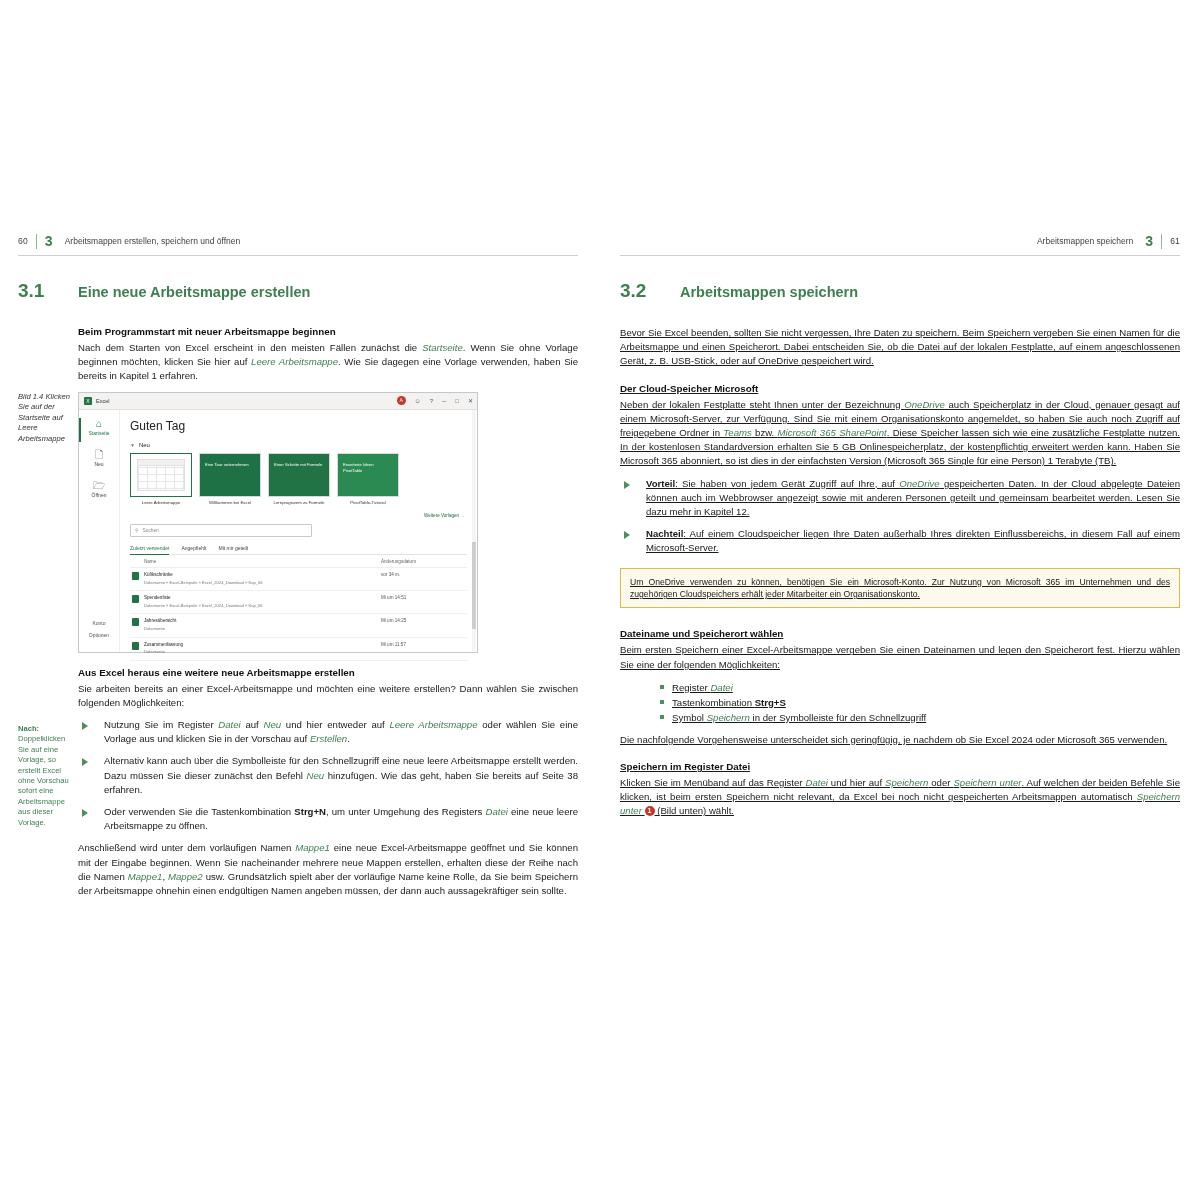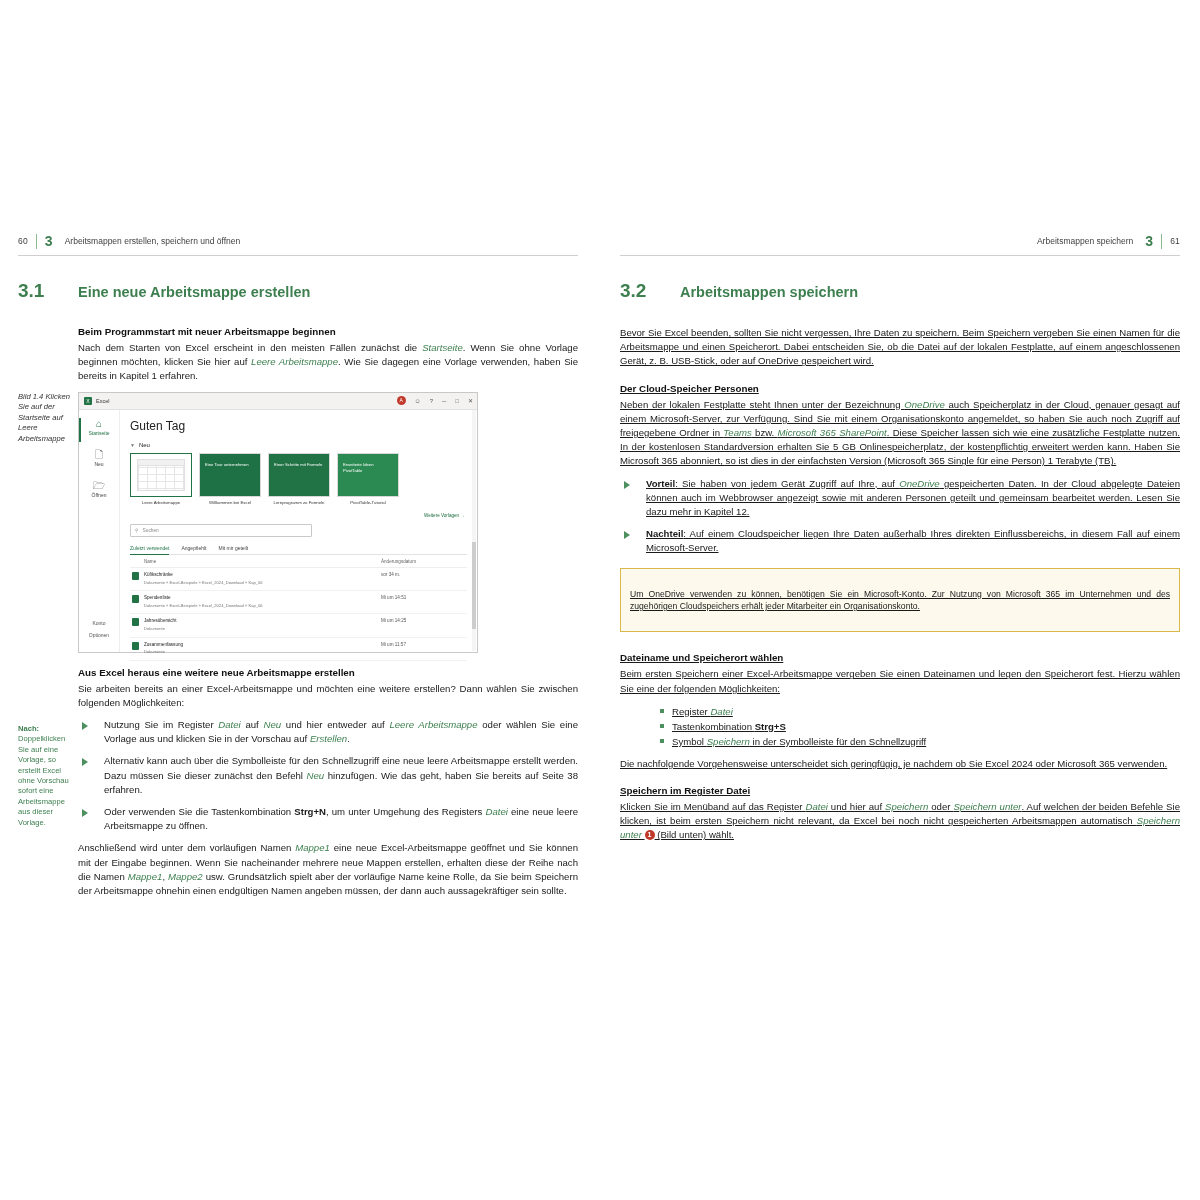--- a/index.html
+++ b/index.html
@@ -163,21 +163,21 @@
   .marginal.tip {
     font-style: normal;
     color: #3d7f4f;
   }
   .marginal.tip .tiplabel { font-weight: bold; }
 
   
   .notebox {
     border: 1px solid #d9b94a;
     background: #fdf9ec;
-    padding: 19px 9px;
+    padding: 7px 9px;
     font-size: 8.6px;
     line-height: 12.4px;
     color: #1a1a1a;
     margin: 12px 0 20px 0;
     text-align: justify;
   }
 
   
   .circ {
     display: inline-block;
@@ -560,21 +560,21 @@
 
     <div class="sec">
       <span class="sec-num">3.2</span>
       <span class="sec-title">Arbeitsmappen speichern</span>
     </div>
 
     <div class="body-col">
 
       <p class="t">Bevor Sie Excel beenden, sollten Sie nicht vergessen, Ihre Daten zu speichern. Beim Speichern vergeben Sie einen Namen für die Arbeitsmappe und einen Speicherort. Dabei entscheiden Sie, ob die Datei auf der lokalen Festplatte, auf einem angeschlossenen Gerät, z. B. USB-Stick, oder auf OneDrive gespeichert wird.</p>
 
-      <h4 class="sub">Der Cloud-Speicher Personen</h4>
+      <h4 class="sub">Der Cloud-Speicher Microsoft</h4>
 
       <p class="t"><span>Neben der lokalen Festplatte steht Ihnen unter der Bezeichnung </span><span class="grn">OneDrive</span><span> auch Speicherplatz in der Cloud, genauer gesagt auf einem Microsoft-Server, zur Verfügung. Sind Sie mit einem Organisationskonto angemeldet, so haben Sie auch noch Zugriff auf freigegebene Ordner in </span><span class="grn">Teams</span><span> bzw. </span><span class="grn">Microsoft 365 SharePoint</span><span>. Diese Speicher lassen sich wie eine zusätzliche Festplatte nutzen. In der kostenlosen Standardversion erhalten Sie 5 GB Onlinespeicherplatz, der kostenpflichtig erweitert werden kann. Haben Sie Microsoft 365 abonniert, so ist dies in der einfachsten Version (Microsoft 365 Single für eine Person) 1 Terabyte (TB).</span></p>
 
       <ul class="tri">
         <li><span class="bold">Vorteil</span><span>: Sie haben von jedem Gerät Zugriff auf Ihre, auf </span><span class="grn">OneDrive</span><span> gespeicherten Daten. In der Cloud abgelegte Dateien können auch im Webbrowser angezeigt sowie mit anderen Personen geteilt und gemeinsam bearbeitet werden. Lesen Sie dazu mehr in Kapitel 12.</span></li>
         <li><span class="bold">Nachteil</span><span>: Auf einem Cloudspeicher liegen Ihre Daten außerhalb Ihres direkten Einflussbereichs, in diesem Fall auf einem Microsoft-Server.</span></li>
       </ul>
 
       <div class="notebox">Um OneDrive verwenden zu können, benötigen Sie ein Microsoft-Konto. Zur Nutzung von Microsoft 365 im Unternehmen und des zugehörigen Cloudspeichers erhält jeder Mitarbeiter ein Organisationskonto.</div>
 

